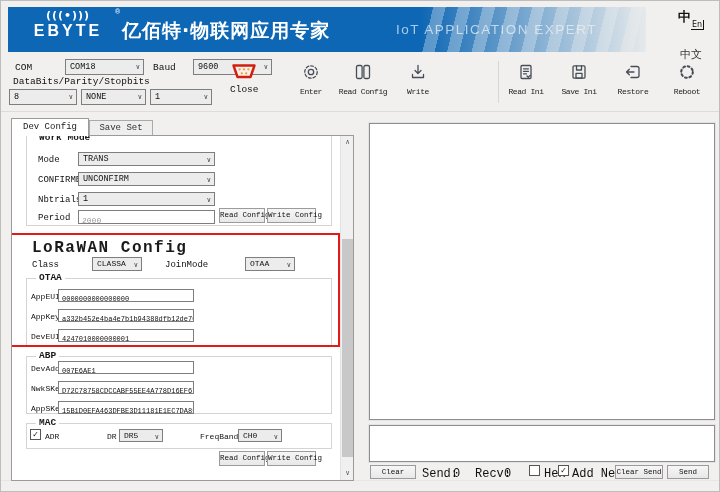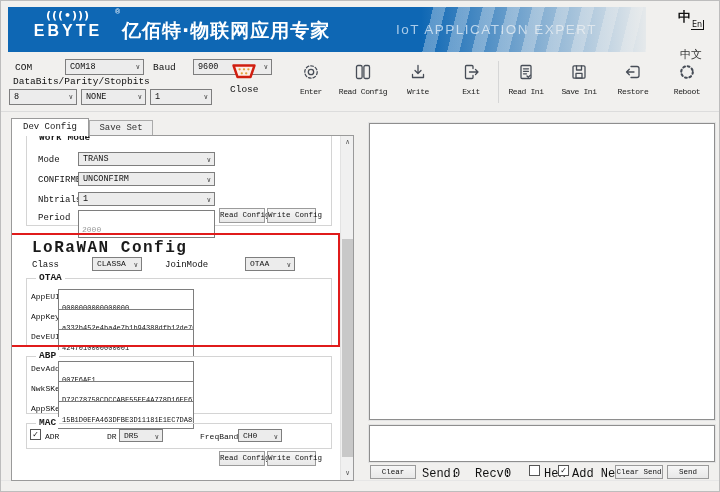--- a/index.html
+++ b/index.html
@@ -25,21 +25,21 @@
   #lang{left:664px;top:7px;width:52px;text-align:center;cursor:pointer;}
   #lang .lang-ico{position:relative;display:inline-block;width:26px;height:22px;font-family:"DejaVu Sans",sans-serif;}
   #lang .cn{position:absolute;left:0;top:0;font-size:13px;font-weight:bold;color:#111;}
   #lang .en{position:absolute;right:0;bottom:0;font-size:8px;color:#111;border-bottom:1px solid #111;border-right:1px solid #111;padding:0 1px;}
   #lang .lab{font-size:11px;color:#333;font-family:"DejaVu Sans",sans-serif;margin-top:12px;}
   
   .slbl{font-size:9.5px;color:#111;}
   .dd{background:#ececec;border:1px solid #7e7e7e;font-size:8.5px;color:#111;
       line-height:14px;padding:0 12px 0 4px;white-space:nowrap;overflow:hidden;}
   .dd:after{content:"∨";position:absolute;right:3px;top:0;font-size:7px;color:#444;line-height:14px;}
-  .ipt{background:#fff;border:1px solid #7e7e7e;font-size:7px;color:#111;line-height:11px;padding:13px 3px;white-space:nowrap;overflow:hidden;}
+  .ipt{background:#fff;border:1px solid #7e7e7e;font-size:7px;color:#111;line-height:11px;padding:4px 3px;white-space:nowrap;overflow:hidden;}
   .btn{background:linear-gradient(#f6f6f6,#e8e8e8);border:1px solid #9b9b9b;font-size:7.5px;color:#111;
        text-align:center;line-height:13px;white-space:nowrap;cursor:pointer;}
   .cb{width:11px;height:11px;background:#fff;border:1px solid #555;font-size:9px;font-weight:bold;
       line-height:10px;text-align:center;color:#111;cursor:pointer;}
   #divider-toolbar{left:0;top:110px;width:720px;border-top:1px solid #dcdcdc;}
   #toolbar-sep{left:497px;top:60px;height:42px;border-left:1px solid #d6d6d6;}
   .tool{top:60px;width:54px;height:44px;text-align:center;cursor:pointer;}
   .tool .tico{display:inline-block;height:24px;}
   .tool .tlab{font-size:8px;color:#222;line-height:1;white-space:nowrap;letter-spacing:-0.4px;}
   
@@ -122,27 +122,20 @@
           <rect x="10.9" y="3.5" width="5.6" height="13" rx="1.5"></rect>
         </svg></span>
     <div class="tlab">Read Config</div>
   </div>
   <div class="abs tool" style="left:390px;">
     <span class="tico"><svg class="icon" width="20" height="22" viewBox="0 0 20 20">
       <path d="M10 3.5 v7.5 M7 8.5 l3 3 3-3"></path>
           <path d="M4.5 12.5 v3 h11 v-3"></path>
         </svg></span>
     <div class="tlab">Write</div>
-  </div>
-  <div class="abs tool" style="left:443px;">
-    <span class="tico"><svg class="icon" width="20" height="22" viewBox="0 0 20 20">
-      <path d="M12 6.5 V4.5 a1 1 0 0 0 -1-1 H5.5 a1 1 0 0 0 -1 1 v11 a1 1 0 0 0 1 1 H11 a1 1 0 0 0 1-1 v-2"></path>
-      <path d="M8.5 10 h8.5 M14.5 7.5 17 10 l-2.5 2.5"></path>
-        </svg></span>
-    <div class="tlab">Exit</div>
   </div>
 
   <div id="toolbar-sep" class="abs"></div>
 
   <div class="abs tool" style="left:498px;">
     <span class="tico"><svg class="icon" width="20" height="22" viewBox="0 0 20 20">
       <rect x="5" y="3.5" width="10" height="13" rx="1"></rect>
           <path d="M7.5 6.8 h5 M7.5 9.3 h5 M7.5 11.8 h3"></path>
           <path d="M11 14 l1.3 1.3 2.2-2.2"></path>
         </svg></span>

